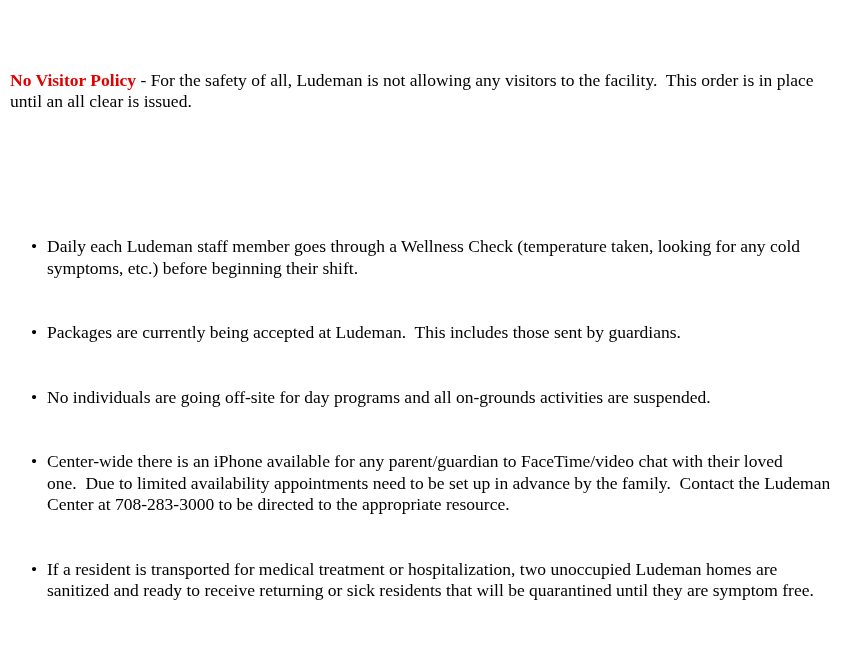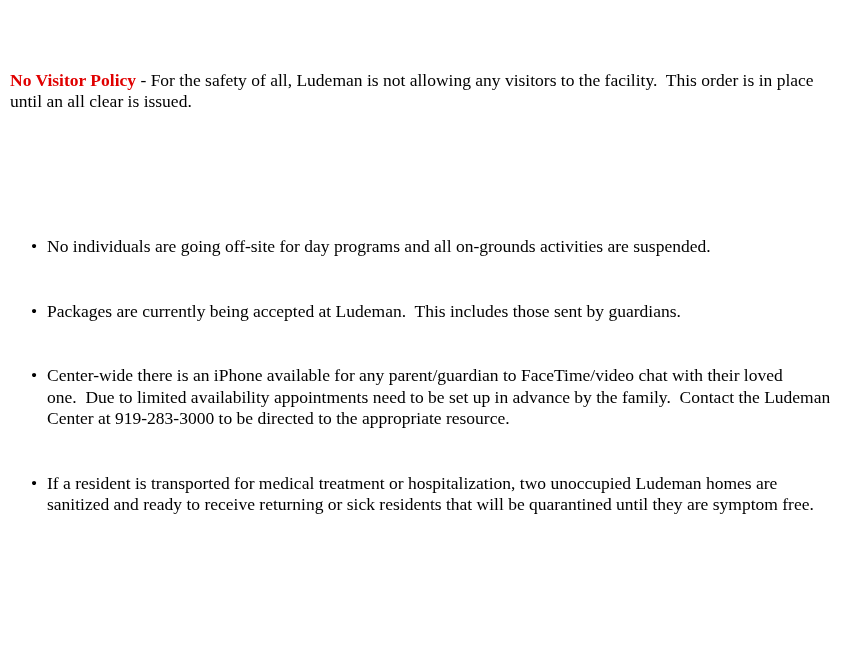--- a/index.html
+++ b/index.html
@@ -50,25 +50,27 @@
 </style>
 </head>
 <body>
 
 <div class="page">
 
   <p class="intro"><span class="red">No Visitor Policy</span><span> - For the safety of all, Ludeman is not allowing any visitors to the facility.  This order is in place
 until an all clear is issued.</span></p>
 
   <ul class="bullets">
+    <li>Daily each Ludeman staff member goes through a Wellness Check (temperature taken, looking for any cold
+symptoms, etc.) before beginning their shift.</li>
+    <li>Packages are currently being accepted at Ludeman.  This includes those sent by guardians.</li>
     <li>No individuals are going off-site for day programs and all on-grounds activities are suspended.</li>
-    <li>Packages are currently being accepted at Ludeman.  This includes those sent by guardians.</li>
     <li>Center-wide there is an iPhone available for any parent/guardian to FaceTime/video chat with their loved
 one.  Due to limited availability appointments need to be set up in advance by the family.  Contact the Ludeman
-Center at 919-283-3000 to be directed to the appropriate resource.</li>
+Center at 708-283-3000 to be directed to the appropriate resource.</li>
     <li>If a resident is transported for medical treatment or hospitalization, two unoccupied Ludeman homes are
 sanitized and ready to receive returning or sick residents that will be quarantined until they are symptom free.</li>
   </ul>
 
   
 
   
 
   
 

